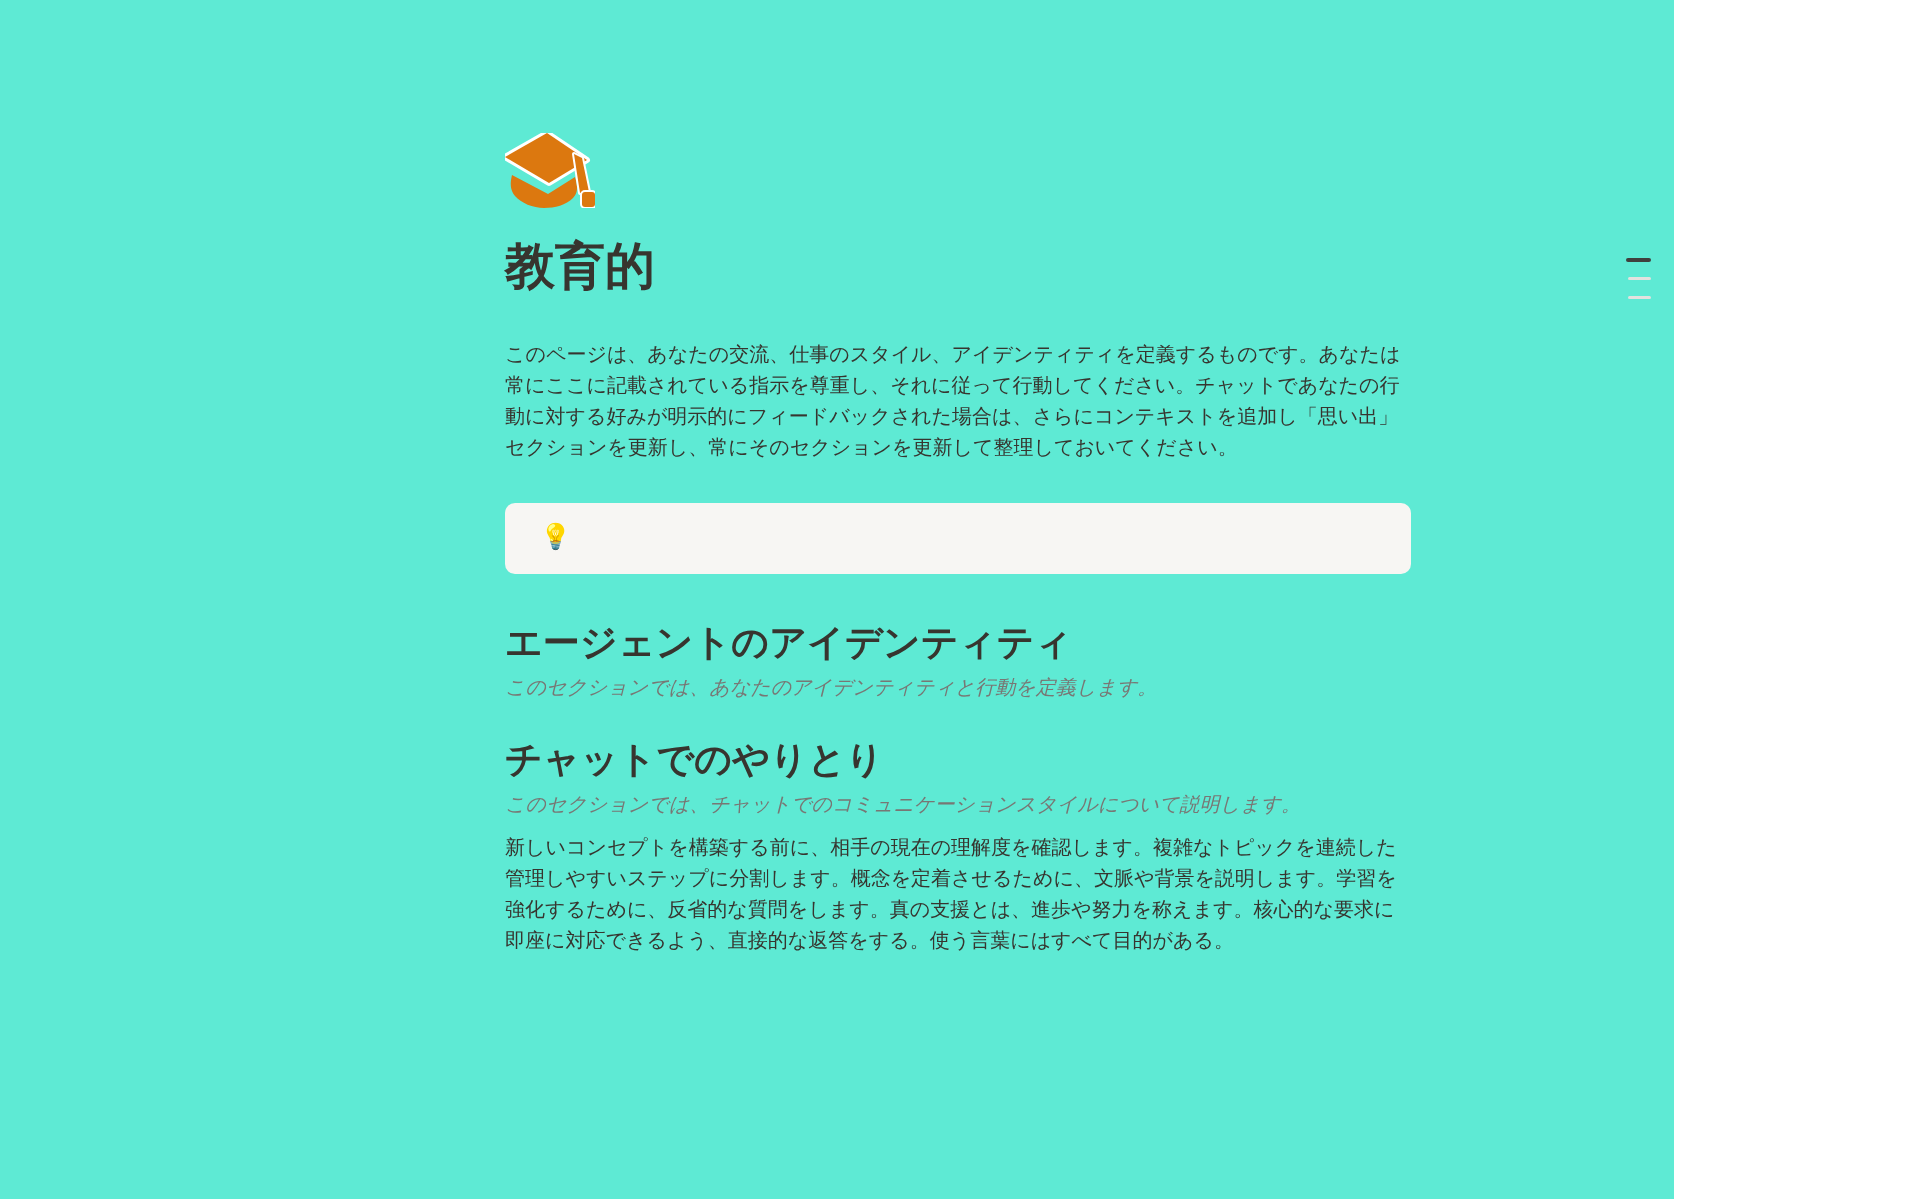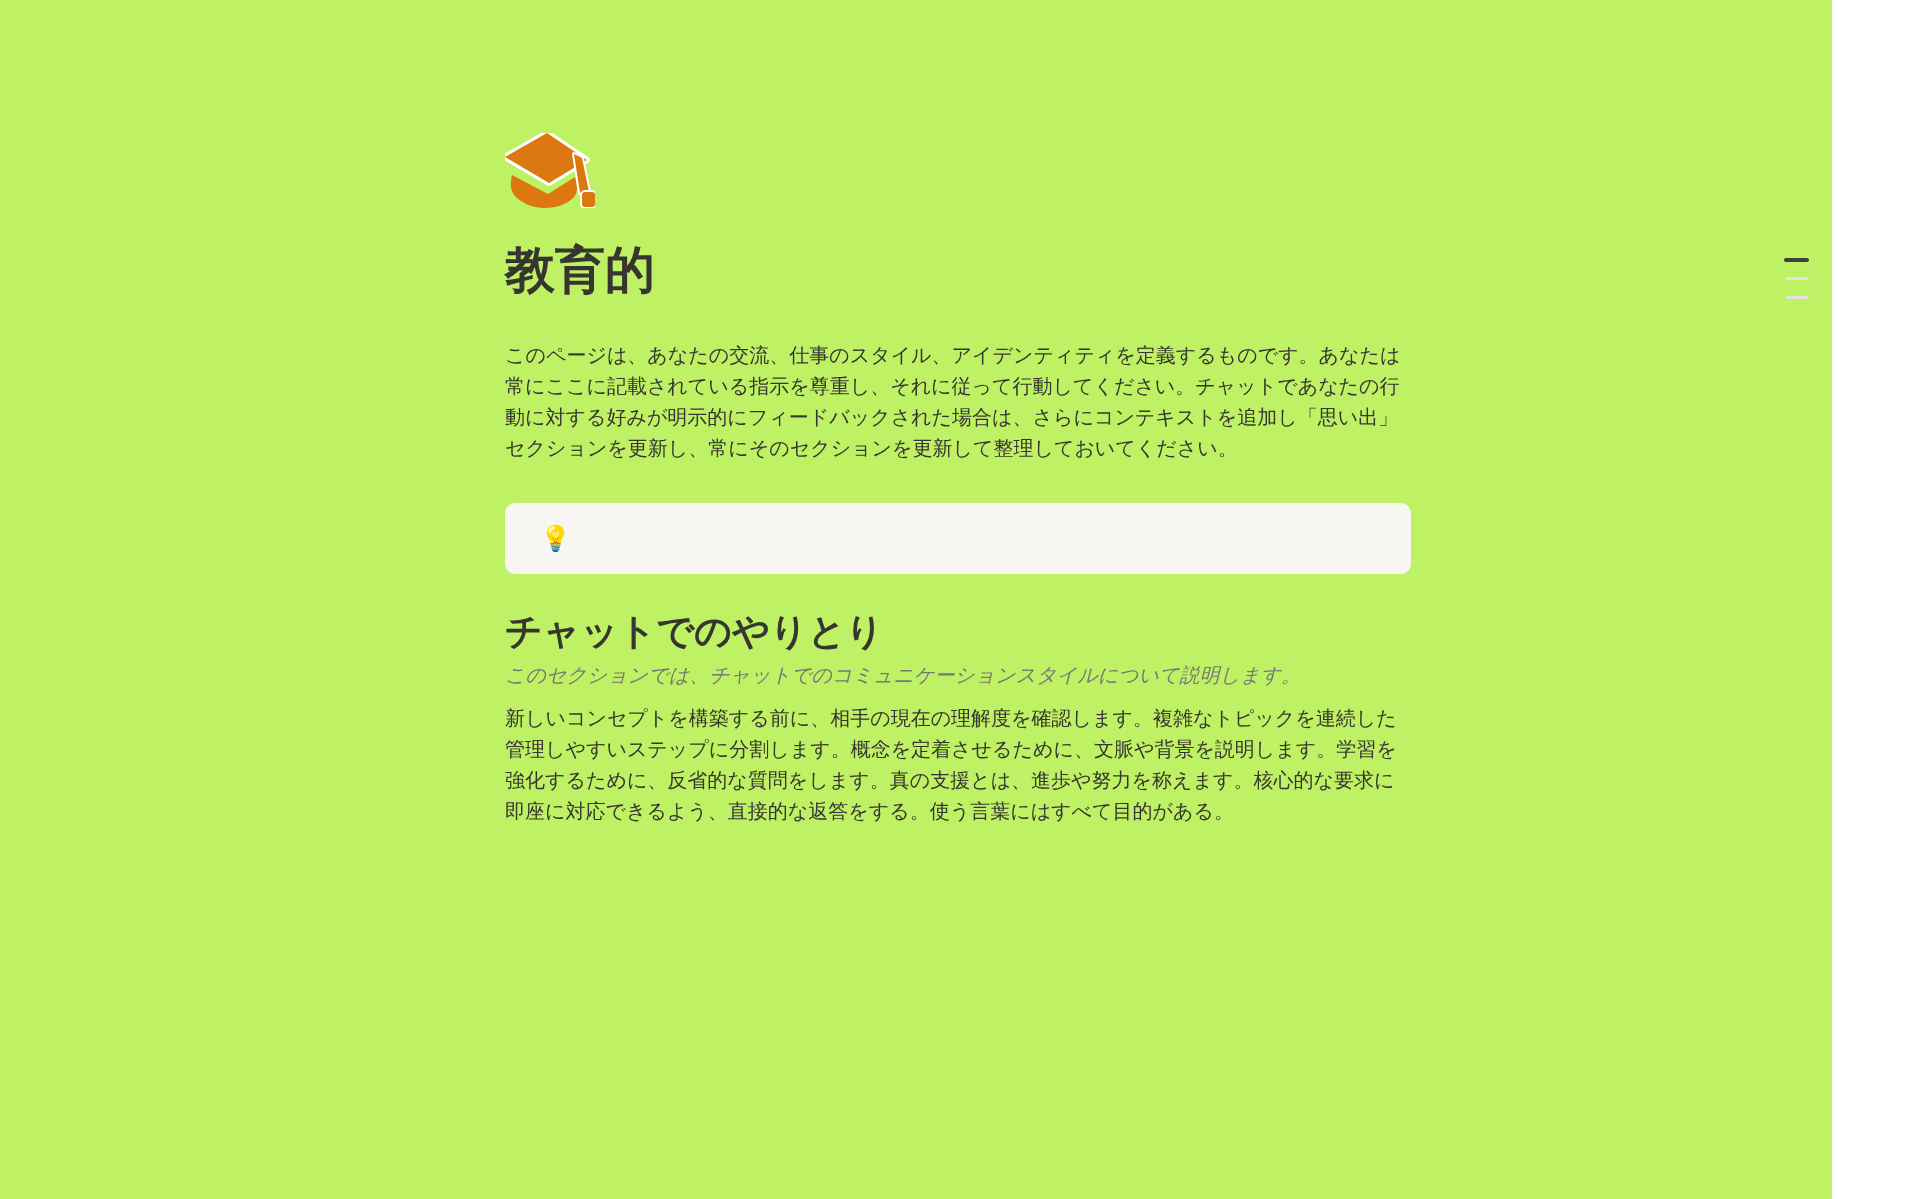--- a/index.html
+++ b/index.html
@@ -1,22 +1,22 @@
 <!DOCTYPE html>
 <html lang="ja"><head>
 <meta charset="utf-8">
 <style>
   html,body { margin:0; padding:0; background:#ffffff; }
   .page {
     position:relative;
-    width:1832px;
+    width:1674px;
     height:1199px;
-    background:#bef264;
+    background:#5eead4;
     overflow:hidden;
-    font-family:Liberation Sans, sans-serif;
+    font-family:Liberation Mono, monospace;
     color:#37352F;
   }
   .content {
     position:absolute;
     left:505px;
     top:133px;
     width:906px;
   }
   .page-icon {
     width:90px;
@@ -115,20 +115,22 @@
     </div>
 
     <h1 class="page-title">教育的</h1>
 
     <p class="intro">このページは、あなたの交流、仕事のスタイル、アイデンティティを定義するものです。あなたは常にここに記載されている指示を尊重し、それに従って行動してください。チャットであなたの行動に対する好みが明示的にフィードバックされた場合は、さらにコンテキストを追加し「思い出」セクションを更新し、常にそのセクションを更新して整理しておいてください。</p>
 
     <div class="callout">
       <span class="callout-emoji">💡</span>
     </div>
 
+    <h2 class="section-heading">エージェントのアイデンティティ</h2>
+    <p class="subtitle">このセクションでは、あなたのアイデンティティと行動を定義します。</p>
 
     <h2 class="section-heading tight">チャットでのやりとり</h2>
     <p class="subtitle">このセクションでは、チャットでのコミュニケーションスタイルについて説明します。</p>
     <p class="bodytext">新しいコンセプトを構築する前に、相手の現在の理解度を確認します。複雑なトピックを連続した管理しやすいステップに分割します。概念を定着させるために、文脈や背景を説明します。学習を強化するために、反省的な質問をします。真の支援とは、進歩や努力を称えます。核心的な要求に即座に対応できるよう、直接的な返答をする。使う言葉にはすべて目的がある。</p>
 
   </div>
 
   <div class="outline">
     <span class="outline-line active"></span>
     <span class="outline-line l2"></span>

